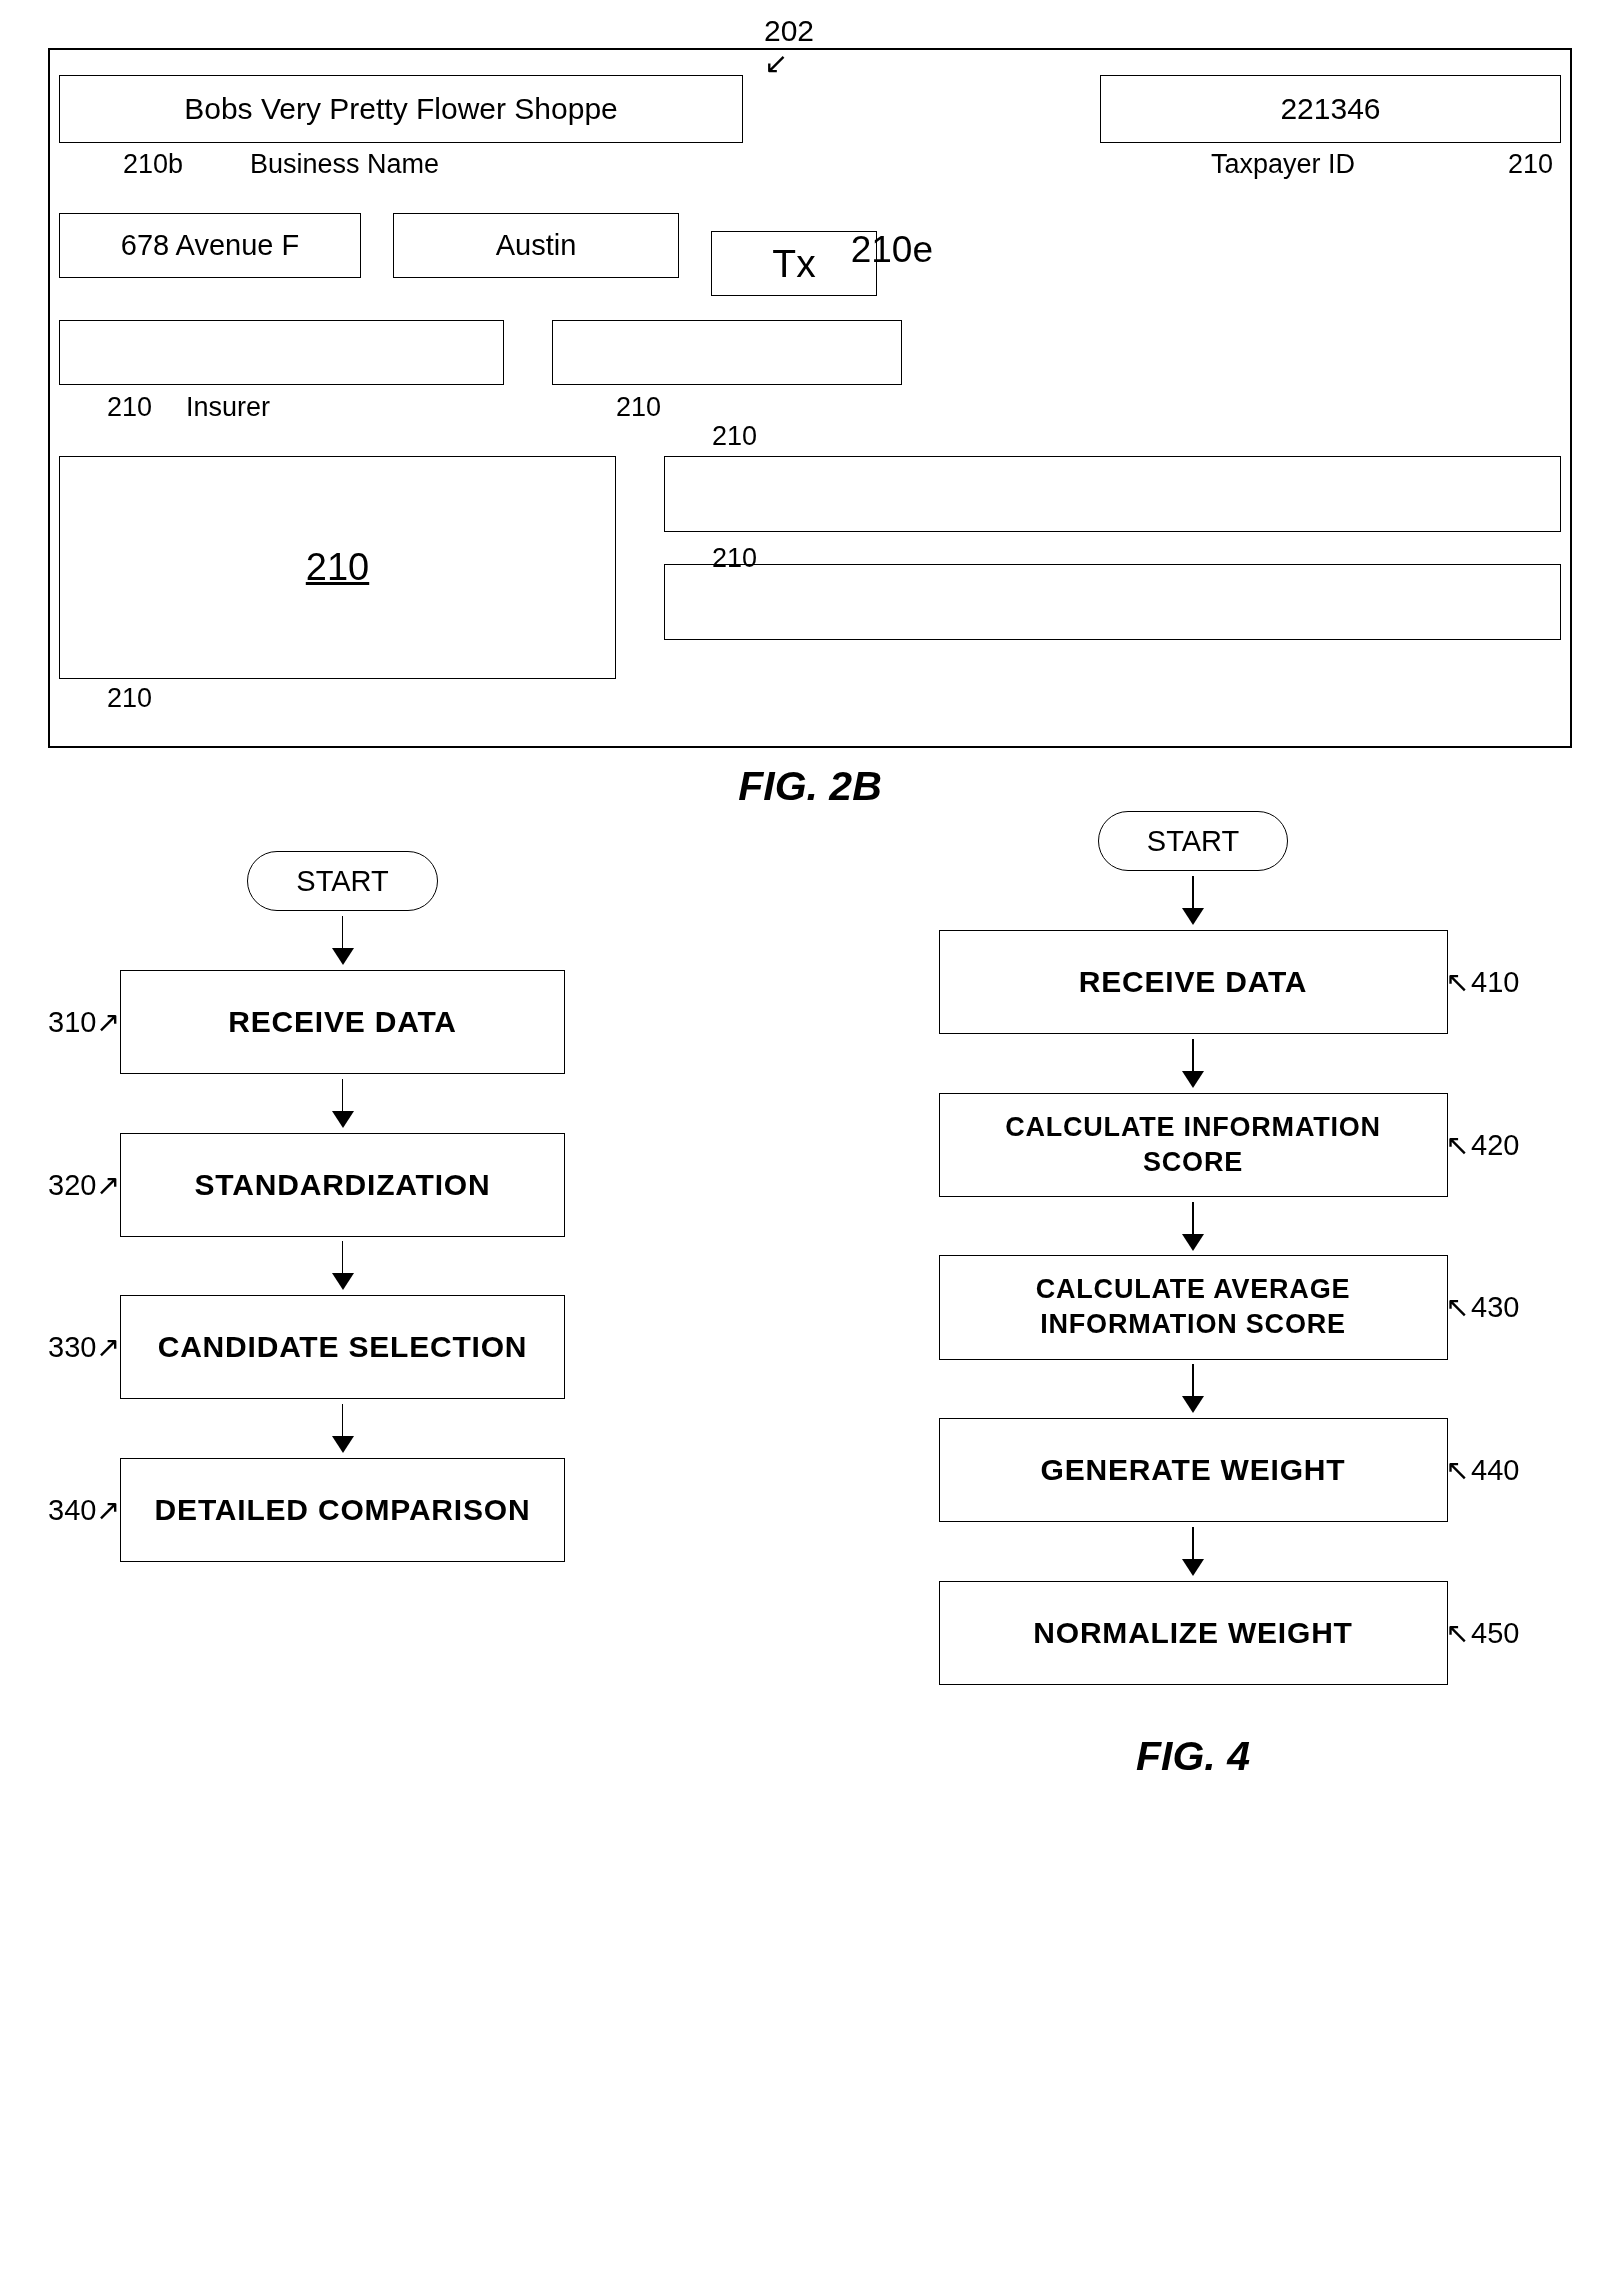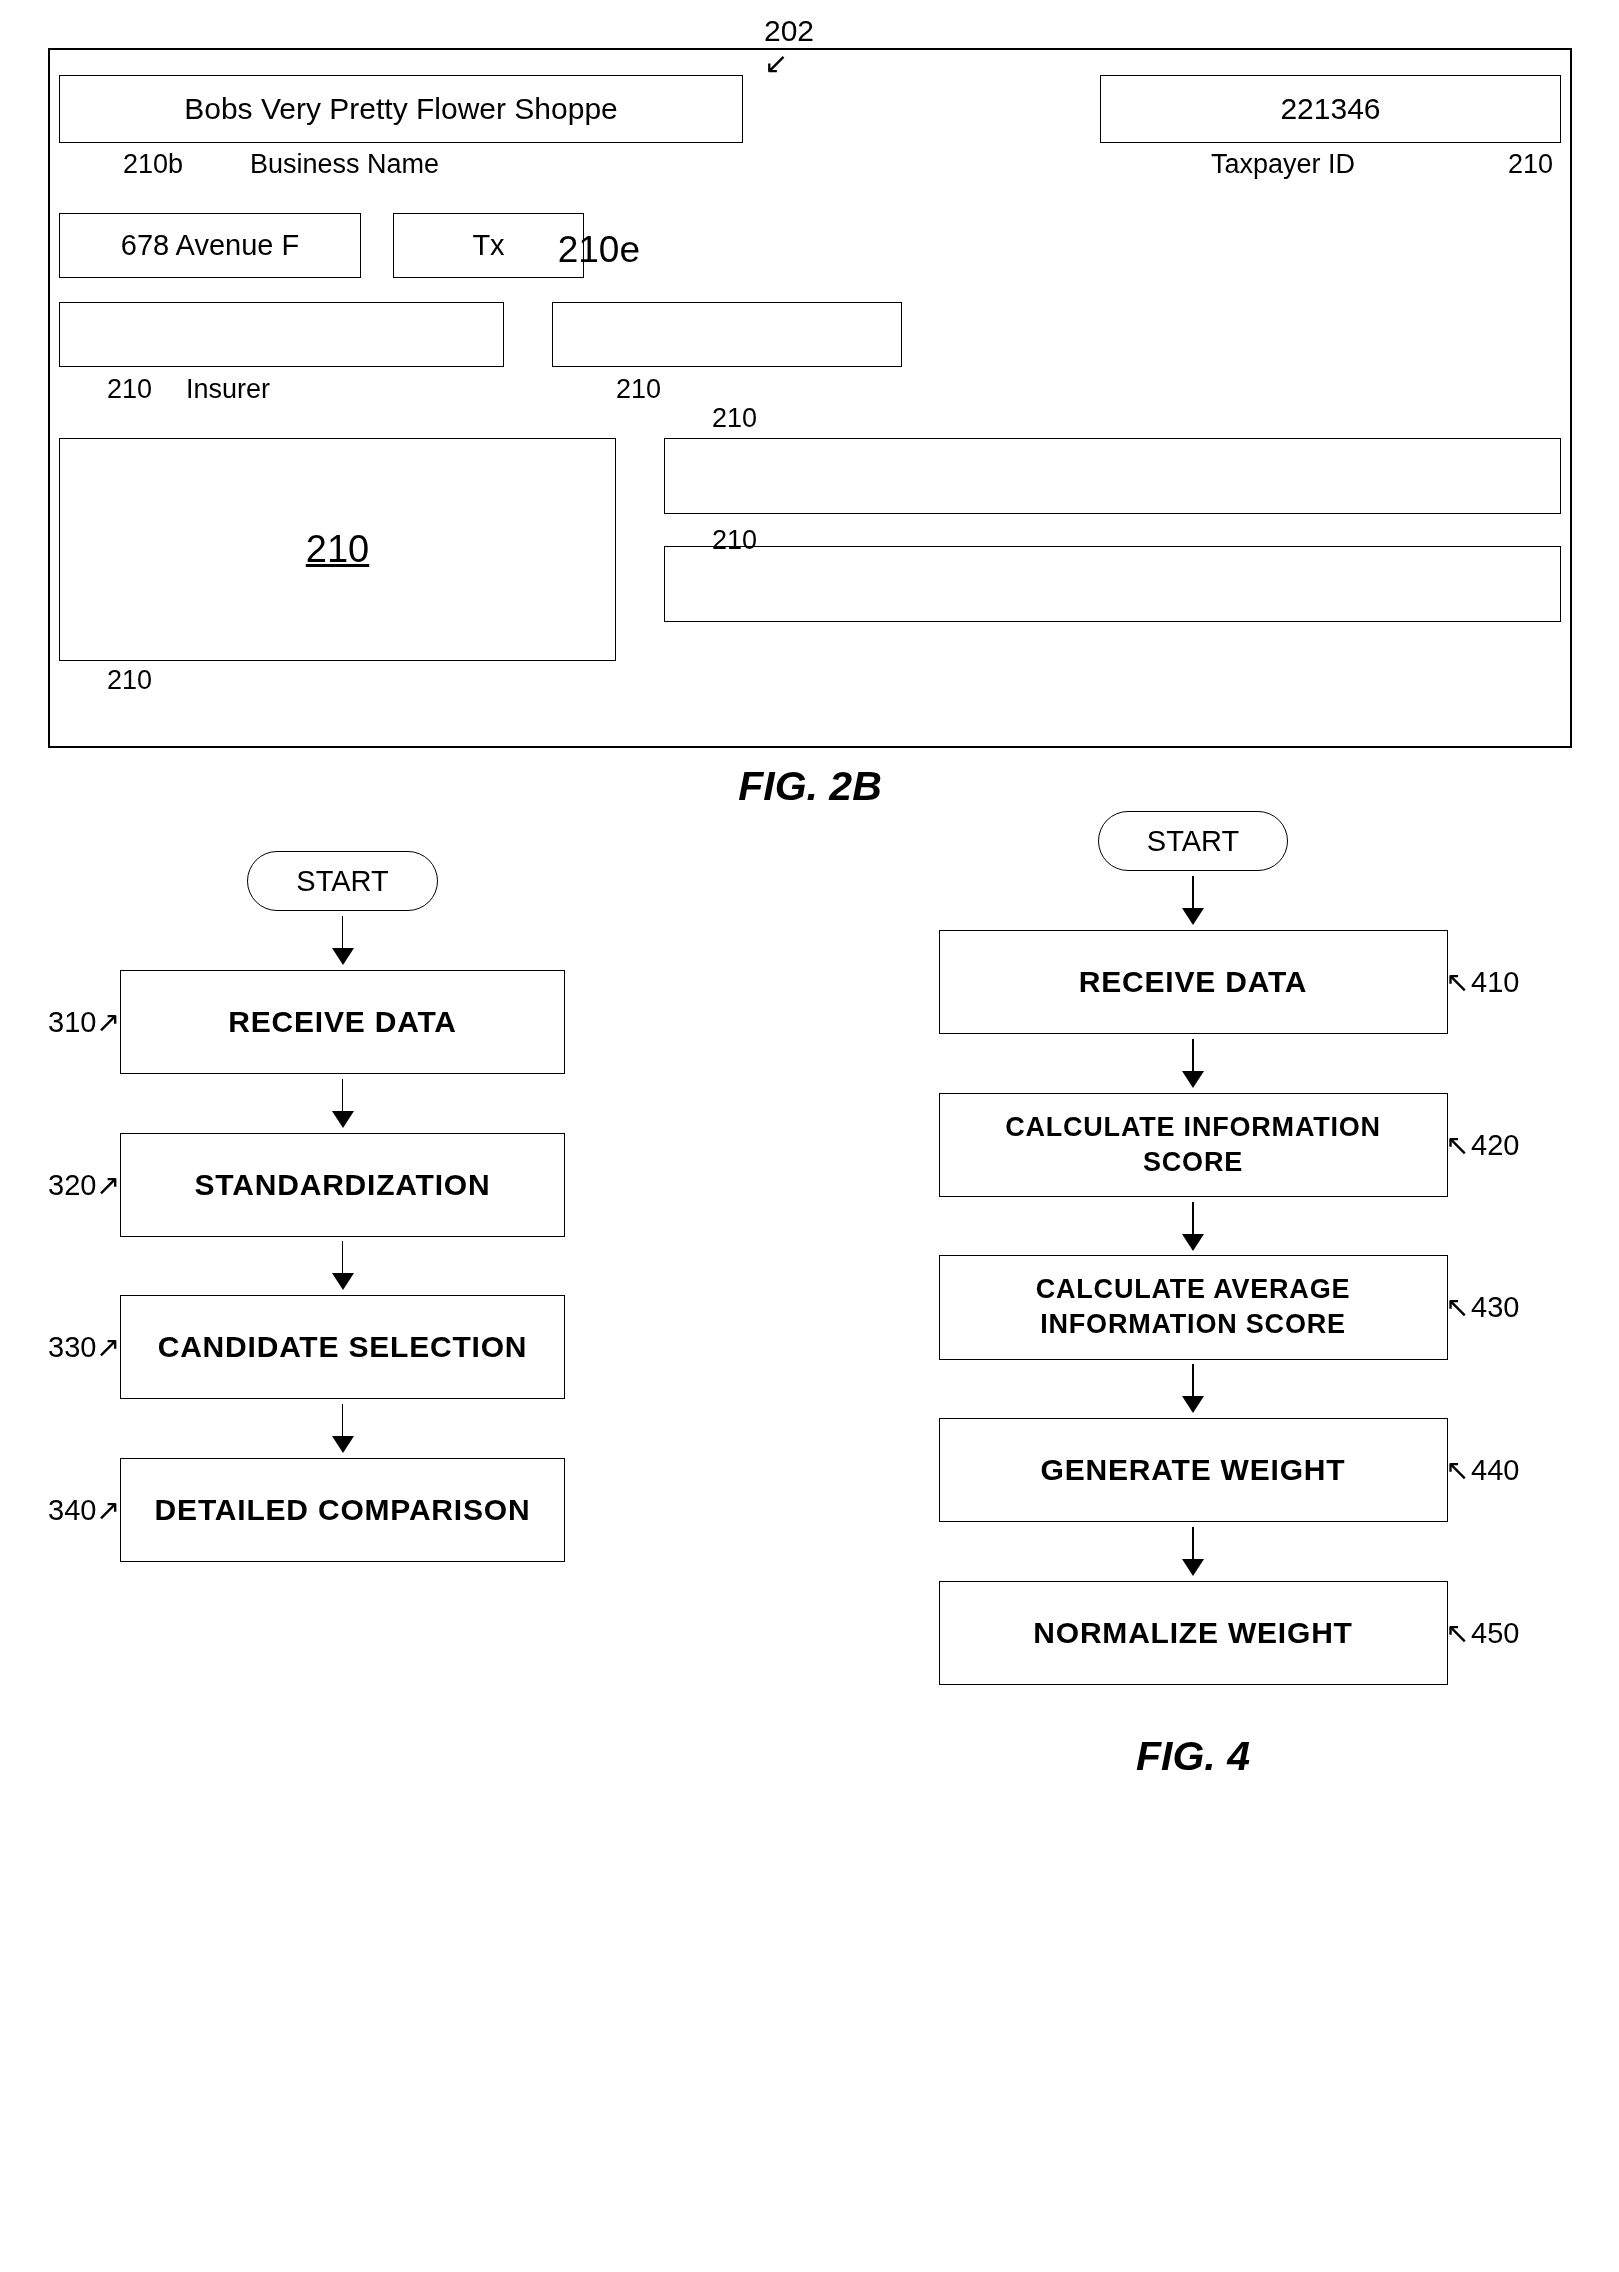--- a/index.html
+++ b/index.html
@@ -140,21 +140,24 @@
       <span style="position:absolute; left:111px; font-size:27px;">Taxpayer ID</span>
       <span style="position:absolute; right:8px; font-size:27px;">210</span>
     </div>
   </div>
 
   <div style="display:flex; gap:32px; margin-top:24px; position:relative;">
     <div style="position:relative;">
       <div class="form-field" style="width:302px; height:65px; font-size:29px;">678 Avenue F</div>
     </div>
     <div style="position:relative;">
-      <div class="form-field" style="width:191px; height:65px; font-size:29px;">Tx</div>
+      <div class="form-field" style="width:286px; height:65px; font-size:29px;">Austin</div>
+    </div>
+    <div style="position:relative;">
+      <div class="form-field" style="width:166px; height:65px; font-size:39px;margin-top:18px;">Tx</div>
       <span style="position:absolute; right:-56px; top:16px; font-size:37px;margin-left:19px;">210e</span>
     </div>
   </div>
 
 
   <div style="display:flex; gap:48px; margin-top:24px; position:relative;">
     <div style="position:relative;">
       <div class="form-field" style="width:445px; height:65px;"></div>
     </div>
     <div style="position:relative;">

